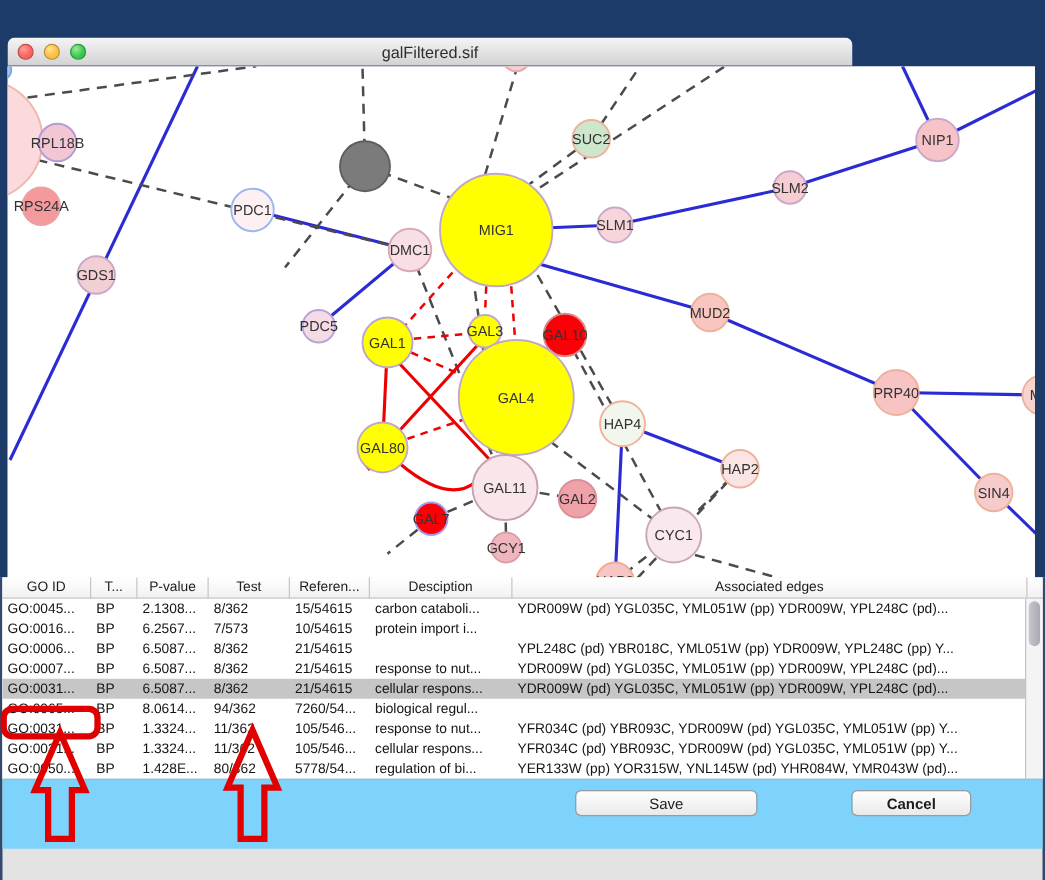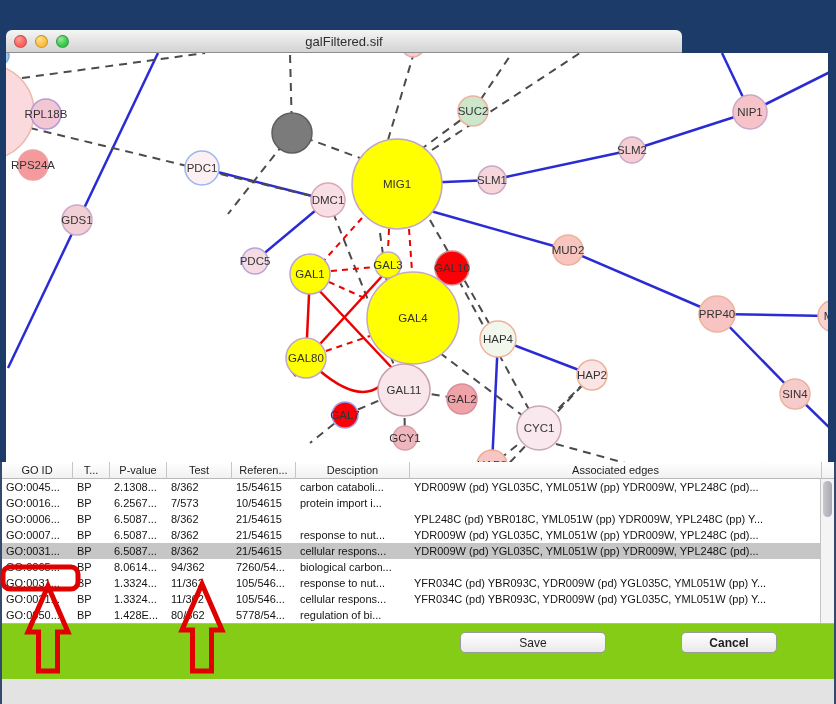--- a/index.html
+++ b/index.html
@@ -39,21 +39,21 @@
   .tbl { position:relative; background:#ffffff; }
   .tbl-header { display:flex; height:17px; background:linear-gradient(#ffffff,#f1f1f1);
     border-bottom:1px solid #b9b9b9; }
   .tbl-header .hc { height:17px; line-height:16px; font-size:11px; color:#1c1c1c;
     text-align:center; border-right:1px solid #c6c6c6; overflow:hidden; white-space:nowrap; }
   .tbl-body { background:#ffffff; width:822px; }
   .trow { display:flex; height:16px; line-height:16px; }
   .trow.sel { background:#c6c6c6; }
   .trow .tc { font-size:11px; color:#141414; padding-left:4px;
     white-space:nowrap; overflow:hidden; }
-  .tbl-footer { height:56px; background:#84cc16; border-top:1px solid #b5b5b5; position:relative; }
+  .tbl-footer { height:56px; background:#7dd3fc; border-top:1px solid #b5b5b5; position:relative; }
 
   .vscroll { position:absolute; top:17px; right:0; width:14px; bottom:0;
     background:#f4f4f4; border-left:1px solid #c4c4c4; }
   .vthumb { position:absolute; left:2px; top:2px; width:9px; height:36px;
     border-radius:5px; background:linear-gradient(90deg,#c7c7cc,#a9a9b2); }
 
   .btn { position:absolute; height:21px; border:1px solid #9b9b9b; border-radius:5px;
     background:linear-gradient(#ffffff,#e9e9e9); font-size:12px; color:#1d1d1d;
     font-family:"Liberation Sans", sans-serif; box-shadow:0 1px 0 rgba(255,255,255,.7) inset; }
   .btn-save { left:458px; top:8px; width:146px; }
@@ -249,21 +249,21 @@
           <div class="tc" style="width: 64px;">21/54615</div>
           <div class="tc" style="width: 114px;">cellular respons...</div>
           <div class="tc" style="width: 412px;">YDR009W (pd) YGL035C, YML051W (pp) YDR009W, YPL248C (pd)...</div>
         </div>
         <div class="trow">
           <div class="tc" style="width: 71px;">GO:0065...</div>
           <div class="tc" style="width: 37px;">BP</div>
           <div class="tc" style="width: 57px;">8.0614...</div>
           <div class="tc" style="width: 65px;">94/362</div>
           <div class="tc" style="width: 64px;">7260/54...</div>
-          <div class="tc" style="width: 114px;">biological carbon...</div>
+          <div class="tc" style="width: 114px;">biological regul...</div>
         </div>
         <div class="trow">
           <div class="tc" style="width: 71px;">GO:0031...</div>
           <div class="tc" style="width: 37px;">BP</div>
           <div class="tc" style="width: 57px;">1.3324...</div>
           <div class="tc" style="width: 65px;">11/362</div>
           <div class="tc" style="width: 64px;">105/546...</div>
           <div class="tc" style="width: 114px;">response to nut...</div>
           <div class="tc" style="width: 412px;">YFR034C (pd) YBR093C, YDR009W (pd) YGL035C, YML051W (pp) Y...</div>
         </div>
@@ -276,20 +276,21 @@
           <div class="tc" style="width: 114px;">cellular respons...</div>
           <div class="tc" style="width: 412px;">YFR034C (pd) YBR093C, YDR009W (pd) YGL035C, YML051W (pp) Y...</div>
         </div>
         <div class="trow">
           <div class="tc" style="width: 71px;">GO:0050...</div>
           <div class="tc" style="width: 37px;">BP</div>
           <div class="tc" style="width: 57px;">1.428E...</div>
           <div class="tc" style="width: 65px;">80/362</div>
           <div class="tc" style="width: 64px;">5778/54...</div>
           <div class="tc" style="width: 114px;">regulation of bi...</div>
+          <div class="tc" style="width: 412px;">YER133W (pp) YOR315W, YNL145W (pd) YHR084W, YMR043W (pd)...</div>
         </div>
       </div>
     <div class="vscroll">
       <div class="vthumb"></div>
     </div>
   </div>
   <div class="tbl-footer">
     <button class="btn btn-save">Save</button>
     <button class="btn btn-cancel">Cancel</button>
   </div>

